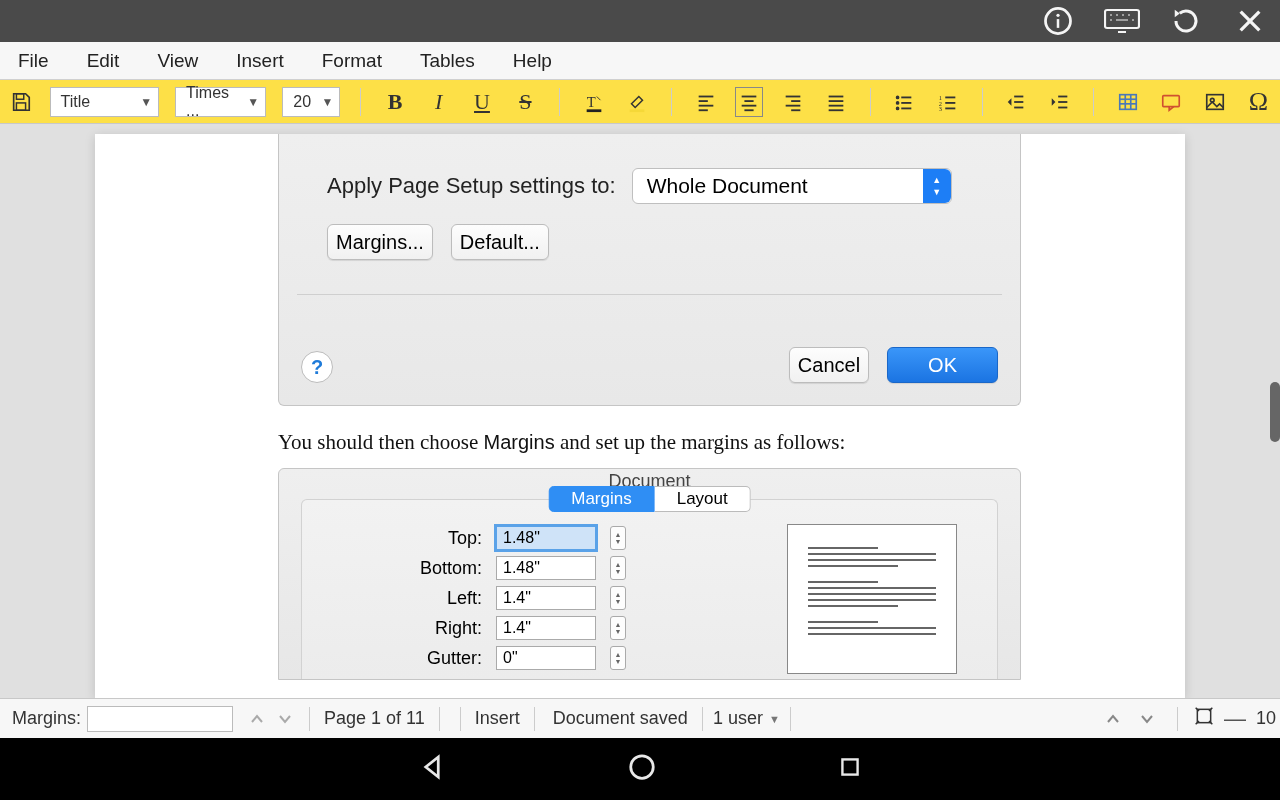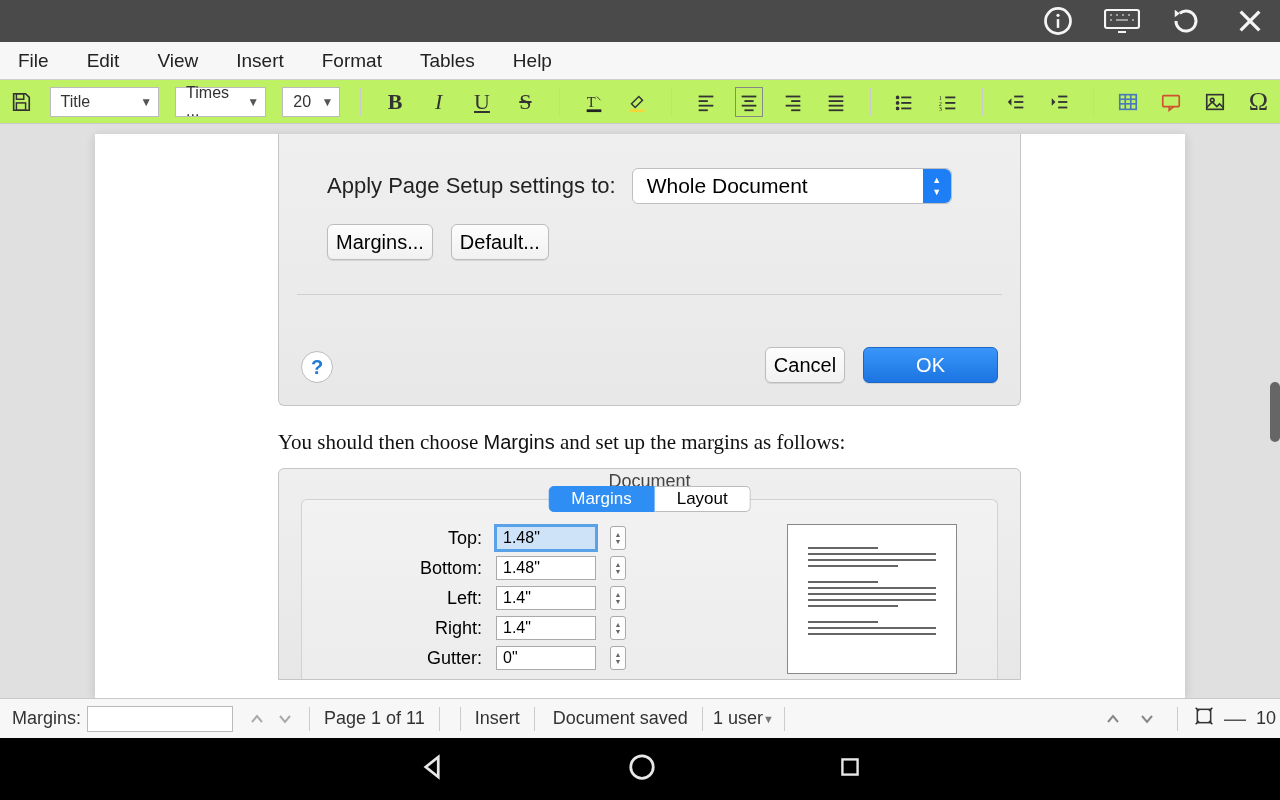--- a/index.html
+++ b/index.html
@@ -8,21 +8,21 @@
 
 .sysbar { height: 42px; background: #4a4a4a; display: flex; justify-content: flex-end; align-items: center; padding-right: 12px; gap: 28px; }
 .sysbar .sysicon { color: #f5f5f5; font-size: 28px; cursor: pointer; display: flex; align-items: center; justify-content: center; width: 36px; height: 36px; }
 .sysbar svg { fill: #f5f5f5; stroke: #f5f5f5; }
 
 
 .menubar { height: 38px; background: #f7f7f7; border-bottom: 1px solid #d0d0d0; display: flex; align-items: center; padding-left: 18px; gap: 38px; font-size: 19px; color: #222; }
 .menubar .menuitem { cursor: pointer; }
 
 
-.toolbar { height: 44px; background: #bef264; border-bottom: 1px solid #c8c8c8; display: flex; align-items: center; padding: 0 8px; gap: 16px; font-size: 16px; color: #333; }
+.toolbar { height: 44px; background: #fde047; border-bottom: 1px solid #c8c8c8; display: flex; align-items: center; padding: 0 8px; gap: 16px; font-size: 16px; color: #333; }
 .toolbar .save { width: 28px; height: 28px; display: flex; align-items: center; justify-content: center; }
 .toolbar .sel { height: 30px; border: 1px solid #bbb; background: #fff; display: flex; align-items: center; justify-content: space-between; padding: 0 6px 0 10px; cursor: pointer; }
 .sel .arrow { font-size: 12px; color: #555; margin-left: 6px; }
 .toolbar .vdiv { width: 1px; height: 28px; background: #ccc; margin: 0 4px; }
 .toolbar .tbtn { width: 30px; height: 30px; display: flex; align-items: center; justify-content: center; font-family: "Times New Roman", serif; font-size: 22px; cursor: pointer; }
 .tbtn svg { width: 22px; height: 22px; }
 
 
 .docarea { position: absolute; top: 124px; left: 0; right: 0; bottom: 102px; background: #e0e0e0; display: flex; justify-content: center; overflow: hidden; }
 .page { width: 1090px; background: #fff; box-shadow: 0 2px 10px rgba(0,0,0,.15); position: relative; margin-top: 10px; }
@@ -31,21 +31,21 @@
 .dlg1 { position: absolute; left: 183px; top: 0; width: 743px; height: 272px; background: linear-gradient(#efefef,#e8e8e8); border: 1px solid #c5c5c5; border-top: none; border-radius: 0 0 6px 6px; }
 .dlg1 .row1 { display:flex; align-items:center; gap:16px; position:absolute; top:34px; left:48px; }
 .dlg1 .lbl1 { font-size: 22px; color: #222; }
 .dlg1 .dd { width: 320px; height: 36px; background:#fff; border:1px solid #bfbfbf; border-radius:6px; display:flex; align-items:center; padding-left:14px; font-size:21px; position:relative; }
 .dlg1 .dd .cap { position:absolute; right:0; top:0; width:28px; height:100%; background:#1d7ef6; border-radius:0 6px 6px 0; display:flex; flex-direction:column; align-items:center; justify-content:center; color:#fff; font-size:9px; gap:2px; }
 .dlg1 .row2 { position:absolute; top:90px; left:48px; display:flex; gap:18px; }
 .dlg1 .btn { height:36px; padding:0 8px; background:linear-gradient(#fdfdfd,#f1f1f1); border:1px solid #bcbcbc; border-radius:6px; font-size:20px; display:flex; align-items:center; box-shadow:0 1px 1px rgba(0,0,0,.1); }
 .dlg1 hr { position:absolute; top:160px; left:18px; right:18px; border:none; border-top:1px solid #cfcfcf; }
 .dlg1 .help { position:absolute; left:22px; bottom:22px; width:32px; height:32px; border:1px solid #bcbcbc; border-radius:50%; background:#fff; display:flex; align-items:center; justify-content:center; color:#1f7bd9; font-size:20px; font-weight:bold; }
 .dlg1 .actions { position:absolute; right:22px; bottom:22px; display:flex; gap:18px; }
-.dlg1 .primary { background:linear-gradient(#3a96f9,#1b74e2); border:1px solid #1a67c8; color:#fff; padding:0 52px; }
+.dlg1 .primary { background:linear-gradient(#3a96f9,#1b74e2); border:1px solid #1a67c8; color:#fff; padding:0 40px; }
 
 .caption { position:absolute; left:183px; top:296px; font-family:"Times New Roman",serif; font-size:21px; color:#111; }
 .caption b { font-family: Arial, sans-serif; font-weight: normal; font-size:20px; }
 
 
 .dlg2 { position:absolute; left:183px; top:334px; width:743px; height:212px; background:linear-gradient(#efefef,#e7e7e7); border:1px solid #c5c5c5; border-radius:6px 6px 0 0; }
 .dlg2 .title { text-align:center; font-size:18px; color:#444; padding-top:2px; }
 .dlg2 .inner { position:absolute; top:30px; left:22px; right:22px; bottom:0; background:linear-gradient(#f2f2f2,#ececec); border:1px solid #d2d2d2; border-bottom:none; border-radius:6px 6px 0 0; }
 .dlg2 .tabs { position:absolute; top:-14px; left:50%; transform:translateX(-50%); display:flex; }
 .dlg2 .tab { height:26px; padding:0 22px; font-size:17px; display:flex; align-items:center; border:1px solid #bbb; background:#fff; }
@@ -65,21 +65,21 @@
 
 .scrollthumb { position:absolute; right:0; top:258px; width:10px; height:60px; background:#666; border-radius:5px; }
 
 
 .statusbar { position:absolute; left:0; right:0; bottom:62px; height:40px; background:#f7f7f7; border-top:1px solid #c8c8c8; display:flex; align-items:center; font-size:18px; color:#333; }
 .statusbar .lbl { padding:0 6px 0 12px; }
 .statusbar .sin { width:146px; height:26px; border:1px solid #bbb; background:#fff; }
 .statusbar .sbtn { width:28px; height:28px; display:flex; align-items:center; justify-content:center; color:#999; cursor:pointer; }
 .statusbar .sdiv { width:1px; height:24px; background:#ccc; margin:0 10px; }
 .statusbar .sitem { padding:0 4px; }
-.statusbar .usel { display:flex; align-items:center; }
+.statusbar .usel { display:flex; align-items:center; gap:6px; }
 .statusbar .zoomgrp { margin-left:auto; display:flex; align-items:center; gap:6px; padding-right:4px; }
 .statusbar .zicon svg { width:20px; height:20px; }
 
 
 .navbar { position:absolute; left:0; right:0; bottom:0; height:62px; background:#000; display:flex; align-items:center; justify-content:center; gap:180px; }
 .navbar .nicon { color:#e8e8e8; }
 .navbar svg { stroke:#e8e8e8; fill:none; stroke-width:2.2; }
 </style>
 </head>
 <body>

